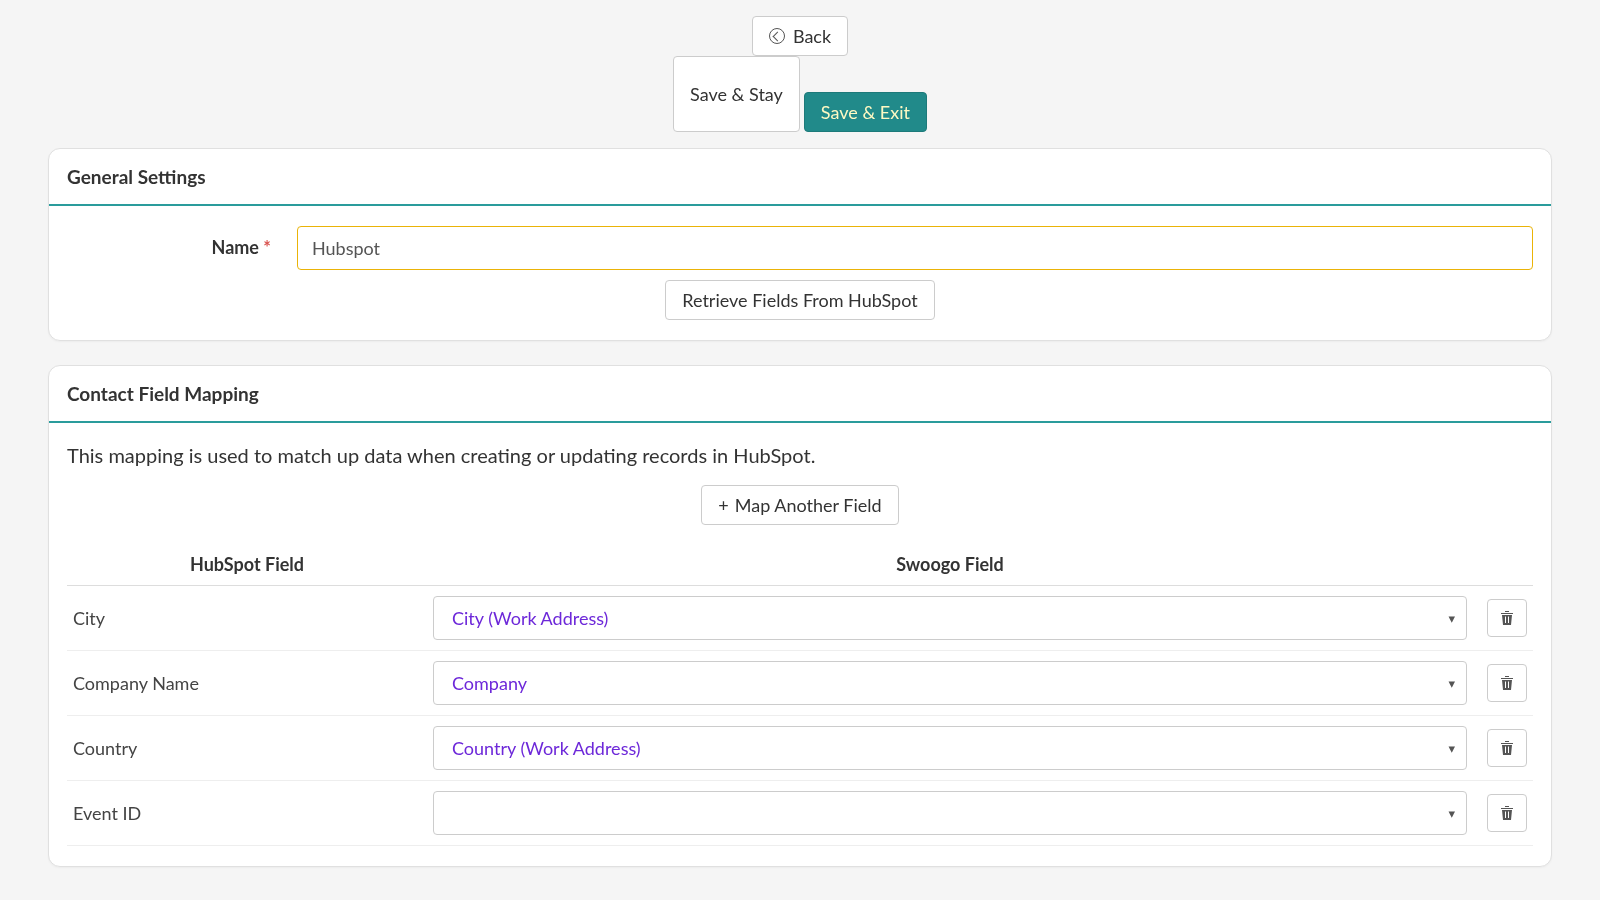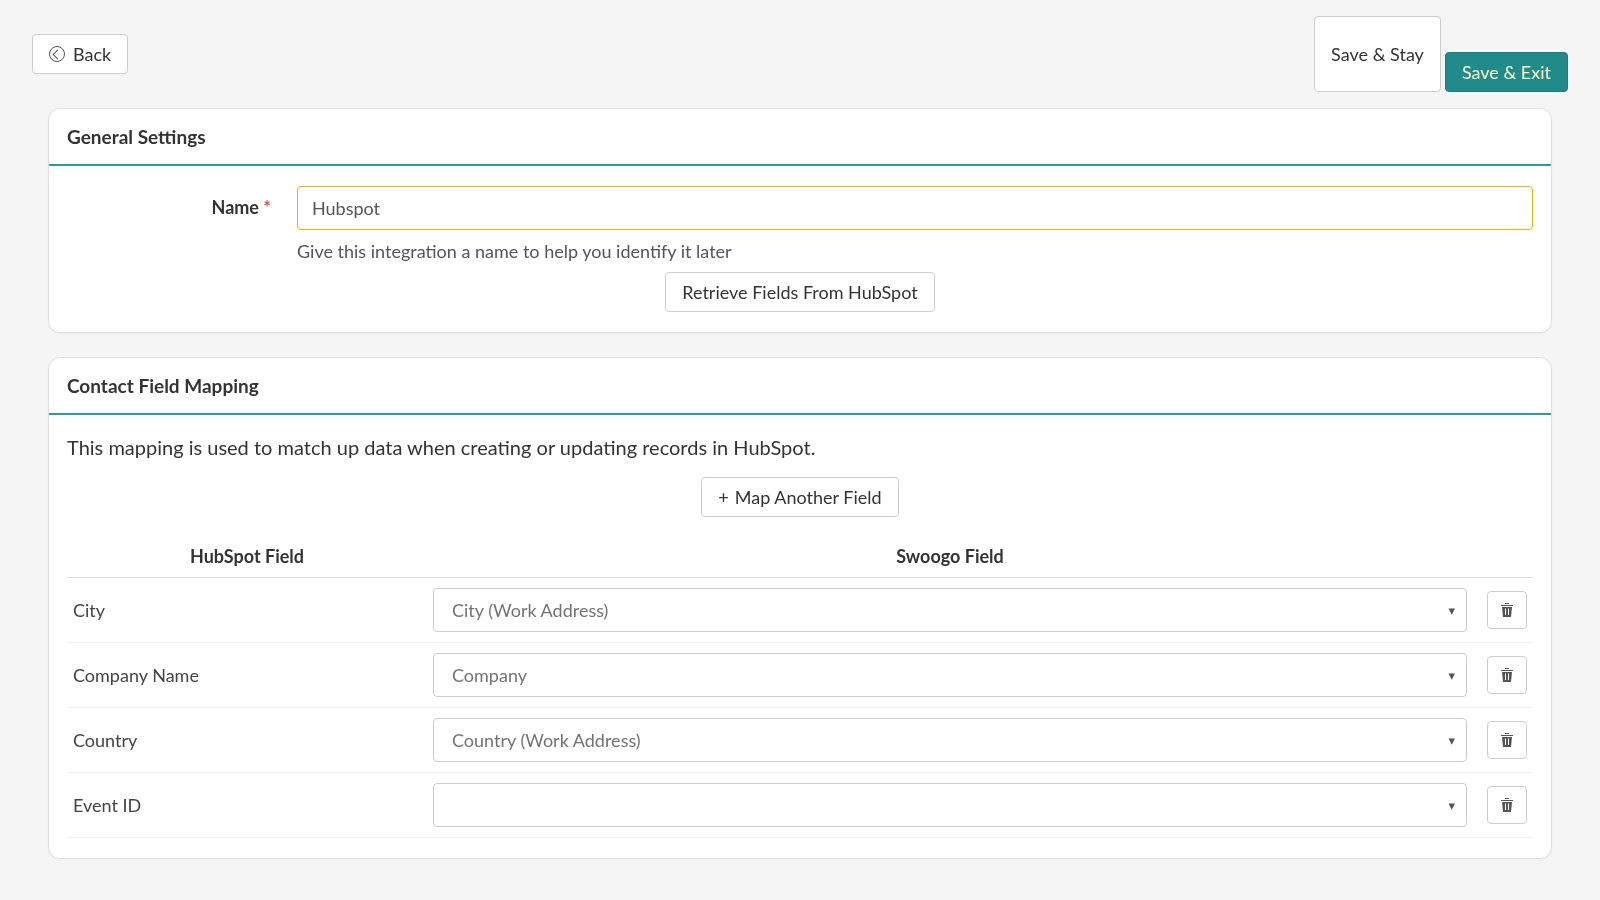--- a/index.html
+++ b/index.html
@@ -9,21 +9,22 @@
     color: #333;
     font-size: 18px;
     width: 1600px;
     height: 900px;
     overflow: hidden;
   }
   .topbar {
     display: flex;
     justify-content: space-between;
     align-items: center;
-    padding: 16px 32px;
+    padding: 16px 48px;
+    flex-direction: column;
   }
   .btn {
     display: inline-flex;
     align-items: center;
     padding: 8px 16px;
     border: 1px solid #ccc;
     border-radius: 4px;
     background: #fff;
     font-size: 18px;
     color: #333;
@@ -131,21 +132,21 @@
   .select-wrap {
     position: relative;
     width: 100%;
   }
   .select-field {
     width: 100%;
     padding: 10px 34px 10px 18px;
     border: 1px solid #ccc;
     border-radius: 4px;
     font-size: 18px;
-    color: #737373;
+    color: #6d28d9;
     background: #fff;
     appearance: none;
     -webkit-appearance: none;
     cursor: pointer;
     font-family: inherit;
   }
   .select-wrap::after {
     content: "▾";
     position: absolute;
     right: 12px;
@@ -193,21 +194,20 @@
 <div class="panel">
   <div class="panel-header">General Settings</div>
   <div class="panel-body">
     <div class="form-row">
       <div class="form-label">
         <span>Name</span>
         <span class="required"> *</span>
       </div>
       <div class="form-field">
         <input type="text" class="text-input" value="Hubspot" style="">
-        <div class="help-text">Give this integration a name to help you identify it later</div>
       </div>
     </div>
     <div class="center-btn-wrap">
       <button class="btn">
         <span>Retrieve Fields From HubSpot</span>
       </button>
     </div>
   </div>
 </div>
 

